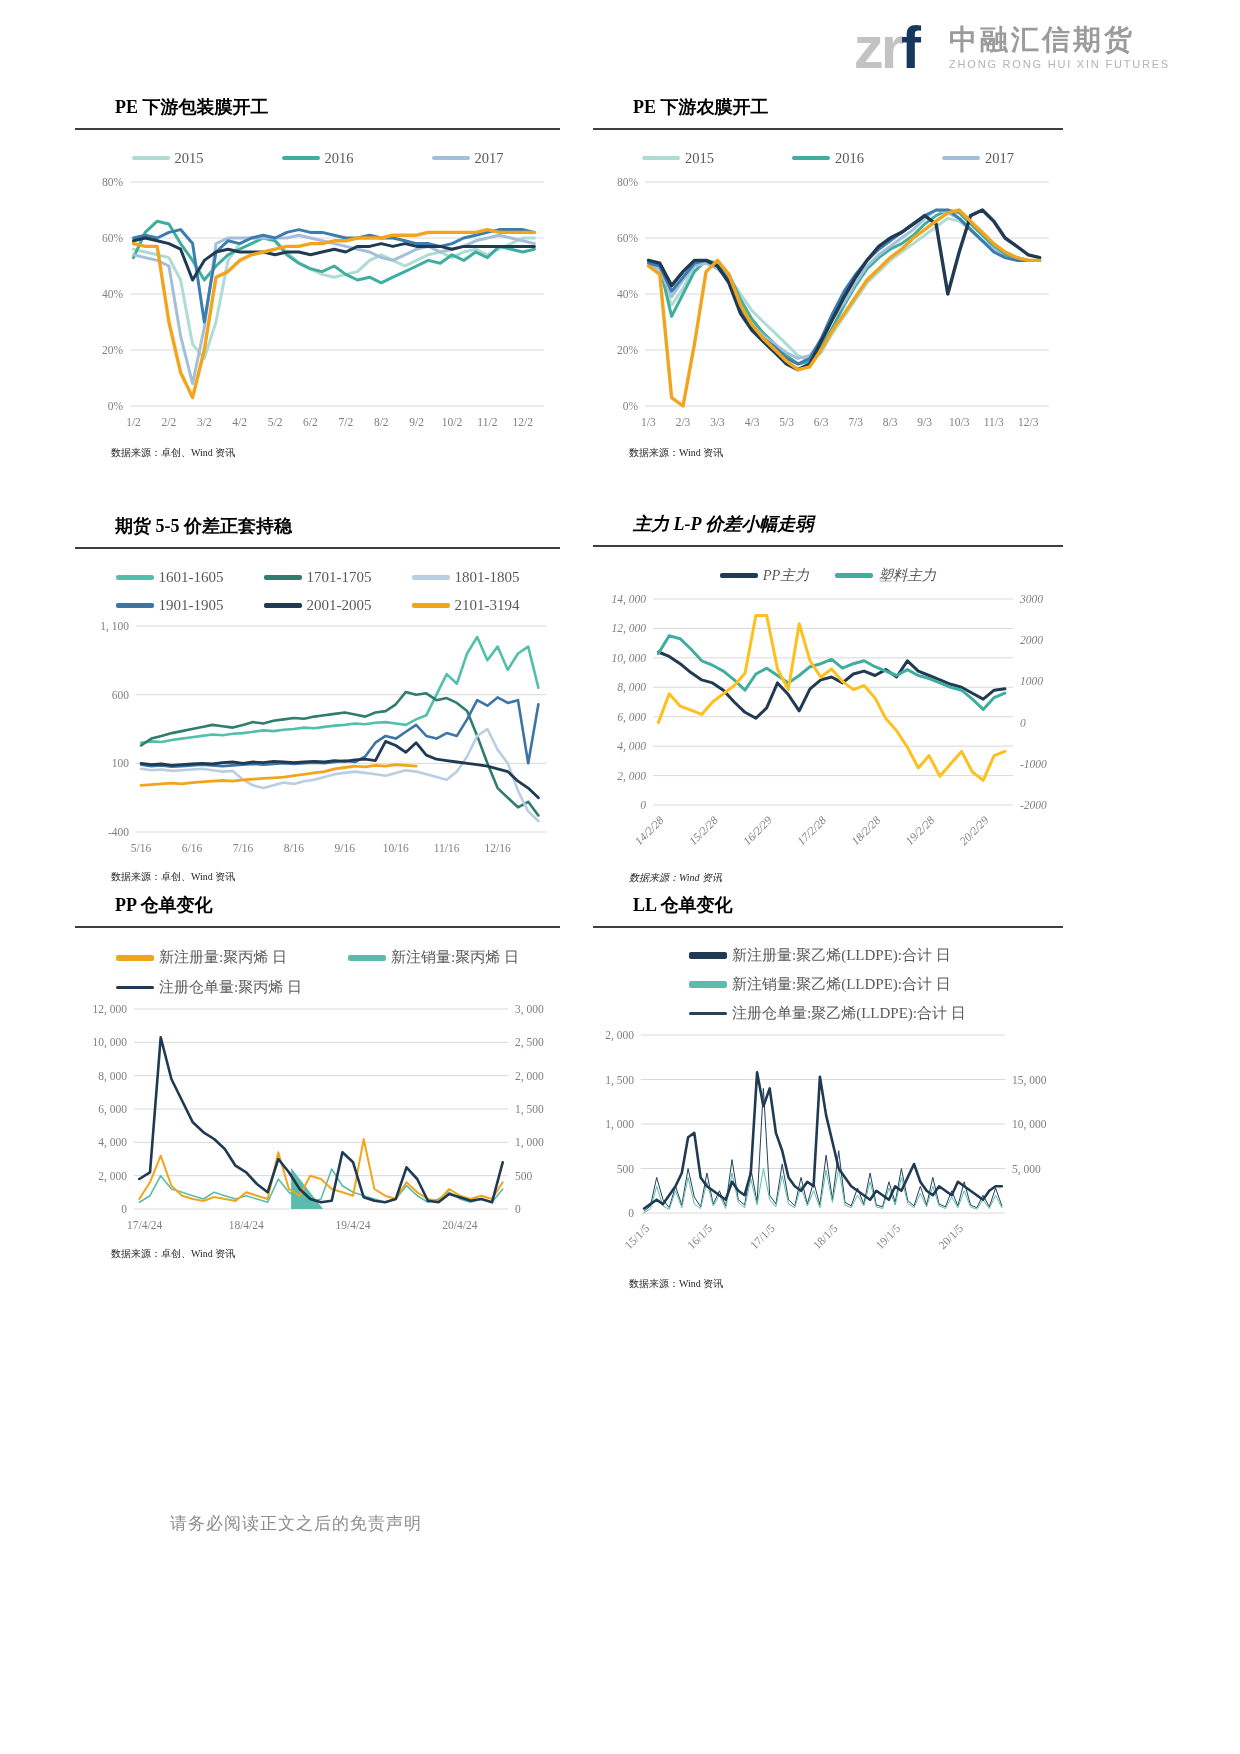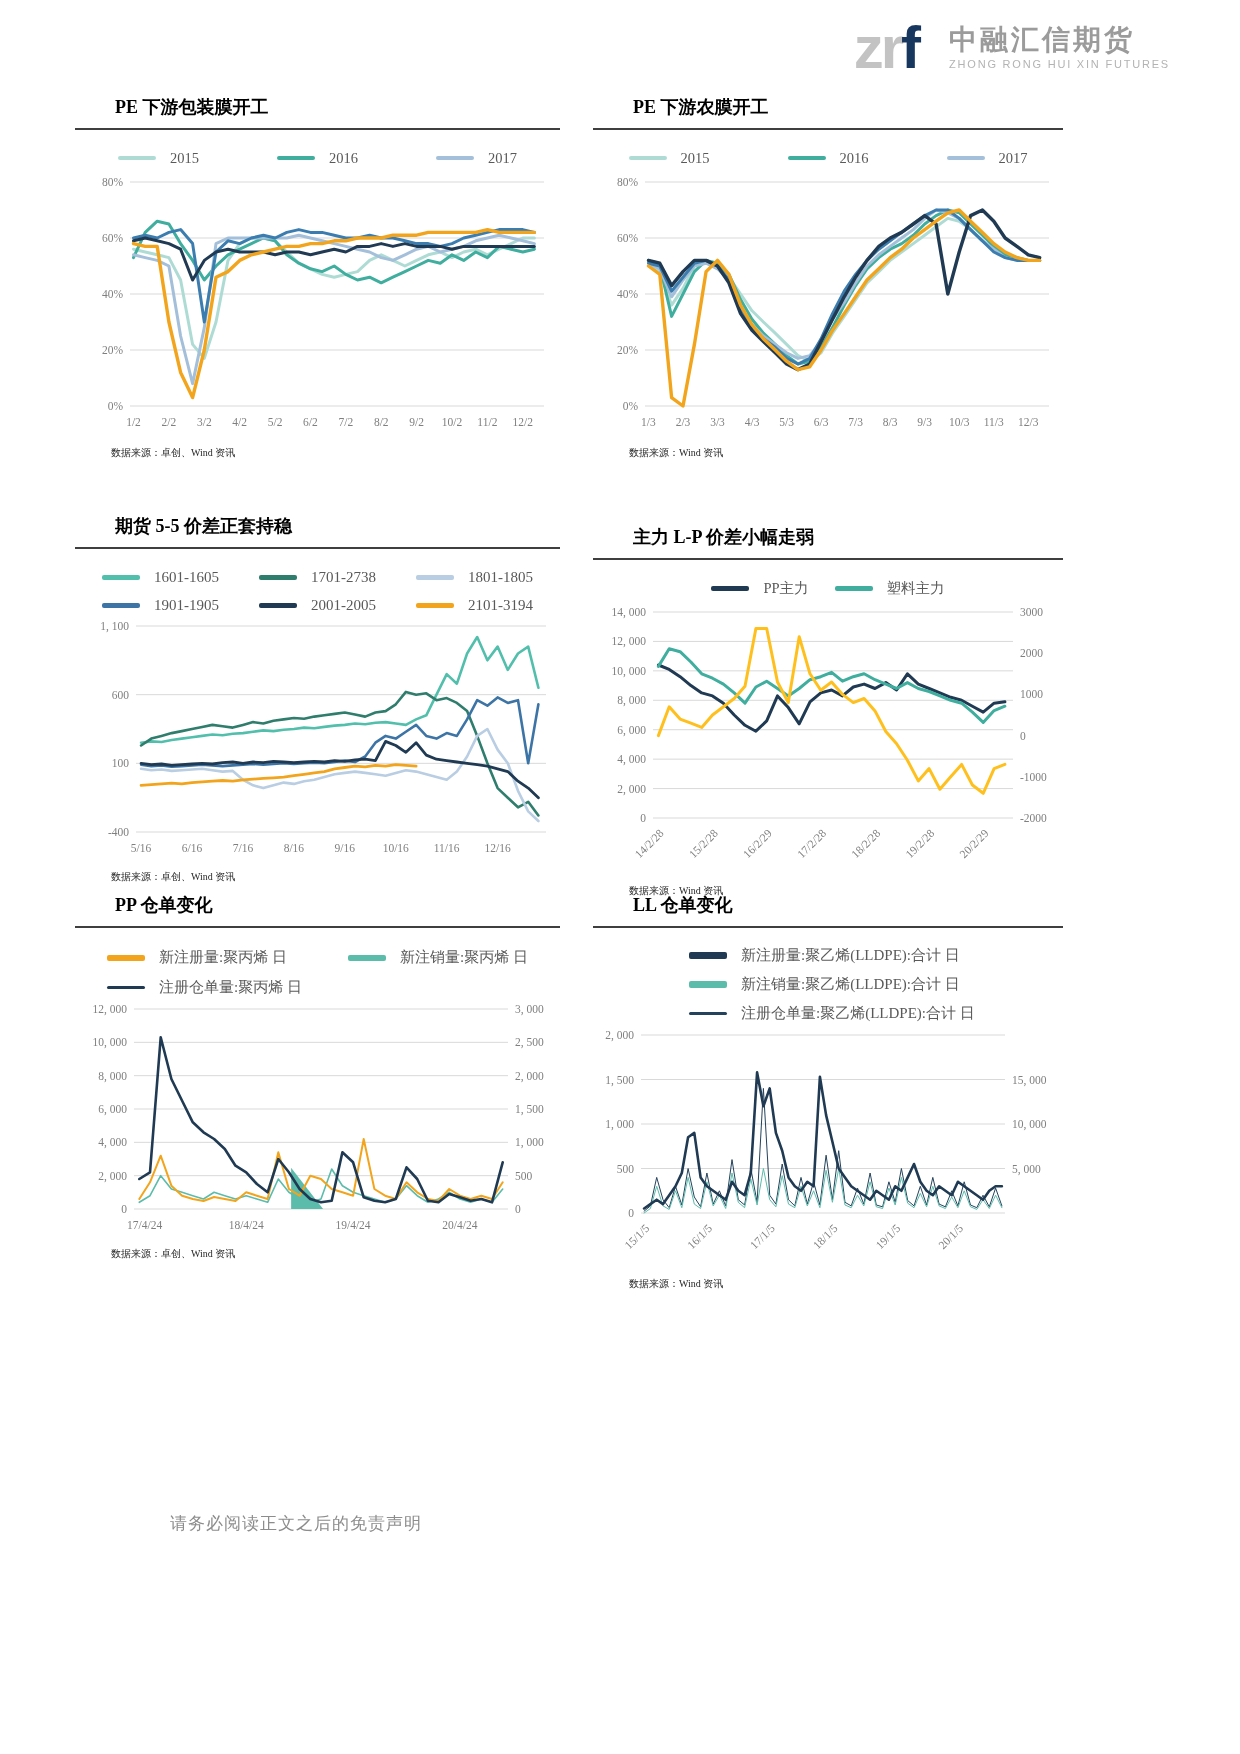--- a/index.html
+++ b/index.html
@@ -13,21 +13,21 @@
 .logo-text .cn{font-family:"Liberation Sans","DejaVu Sans",sans-serif;color:#9b9b9b;font-size:28px;font-weight:bold;letter-spacing:3px;line-height:1.05;}
 .logo-text .en{font-family:"Liberation Sans","DejaVu Sans",sans-serif;color:#b3b3b3;font-size:11px;letter-spacing:1.8px;margin-top:3px;}
 .col{position:absolute;}
 .chart-head{border-bottom:2px solid #3f3f3f;padding:0 0 9px 40px;}
 .chart-title{font-size:18px;font-weight:bold;color:#000;}
 .legend{display:flex;justify-content:center;align-items:center;gap:78px;margin:16px 0 2px;flex-wrap:wrap;min-height:24px;}
 .legend.tight{gap:26px;}
 .legend-grid3{display:grid;grid-template-columns:auto auto auto;gap:3px 40px;justify-content:center;margin:12px 0 2px;}
 .legend-grid2{display:grid;grid-template-columns:auto auto;gap:3px 46px;justify-content:center;margin:12px 0 2px;}
 .legend-col{display:flex;flex-direction:column;align-items:flex-start;gap:2px;margin:10px 0 2px 96px;}
-.li{display:inline-flex;align-items:center;gap:14px;color:#595959;font-size:14.5px;white-space:nowrap;}
+.li{display:inline-flex;align-items:center;gap:5px;color:#595959;font-size:14.5px;white-space:nowrap;}
 .legend-col .li,.legend-grid2 .li,.legend-grid3 .li{font-size:15px;margin-top:8px;}
 .sw{display:inline-block;width:38px;border-radius:2px;flex:0 0 38px;}
 .source{font-size:10px;color:#262626;padding-left:36px;margin-top:6px;}
 .footer{position:absolute;left:170px;top:1512px;color:#8c8c8c;font-size:17px;letter-spacing:1px;}
 svg{display:block;margin:0 auto;}
 svg text.ax{font-size:11.5px;fill:#7f7f7f;font-family:"Liberation Serif","DejaVu Serif",serif;}
 </style>
 </head>
 <body>
 
@@ -141,21 +141,21 @@
 
   <div class="col" style="left:75px;top:514px;width:485px;">
     <div class="chart-head"><span class="chart-title">期货 5-5 价差正套持稳</span></div>
     <div class="legend-grid3">
         <span class="li">
           <span class="sw" style="background: rgb(82, 191, 172); height: 5px;"></span>
           <span>1601-1605</span>
         </span>
         <span class="li">
           <span class="sw" style="background: rgb(47, 125, 109); height: 5px;"></span>
-          <span>1701-2738</span>
+          <span>1701-1705</span>
         </span>
         <span class="li">
           <span class="sw" style="background: rgb(185, 205, 227); height: 5px;"></span>
           <span>1801-1805</span>
         </span>
         <span class="li">
           <span class="sw" style="background: rgb(60, 116, 166); height: 5px;"></span>
           <span>1901-1905</span>
         </span>
         <span class="li">
@@ -187,21 +187,21 @@
         <path d="M63.1,126.7 L73.3,125.4 L83.5,126.0 L93.7,124.0 L103.8,122.6 L114.0,121.2 L124.2,119.9 L134.4,118.5 L144.6,119.2 L154.8,117.8 L165.0,117.1 L175.1,115.7 L185.3,114.4 L195.5,115.1 L205.7,113.7 L215.9,113.0 L226.1,111.6 L236.3,112.3 L246.4,110.9 L256.6,109.6 L266.8,108.9 L277.0,107.5 L287.2,108.2 L297.4,106.8 L307.6,106.1 L317.8,107.5 L327.9,108.9 L338.1,103.4 L348.3,99.3 L358.5,78.7 L368.7,58.1 L378.9,67.7 L389.1,37.5 L399.2,21.0 L409.4,44.3 L419.6,30.6 L429.8,53.9 L440.0,37.5 L450.2,30.6 L460.4,71.8 " fill="none" stroke="#52BFAC" stroke-width="2.6" stroke-linejoin="round" stroke-linecap="round"></path>
         <path d="M63.1,129.5 L73.3,122.6 L83.5,119.9 L93.7,117.1 L103.8,115.1 L114.0,113.0 L124.2,110.9 L134.4,108.9 L144.6,110.3 L154.8,111.6 L165.0,108.9 L175.1,106.1 L185.3,107.5 L195.5,104.8 L205.7,103.4 L215.9,102.0 L226.1,102.7 L236.3,100.6 L246.4,99.3 L256.6,97.9 L266.8,96.5 L277.0,98.6 L287.2,100.6 L297.4,96.5 L307.6,95.1 L317.8,88.3 L327.9,75.9 L338.1,78.7 L348.3,77.3 L358.5,84.2 L368.7,82.1 L378.9,86.9 L389.1,95.1 L399.2,119.9 L409.4,147.3 L419.6,172.1 L429.8,181.7 L440.0,191.3 L450.2,185.8 L460.4,199.5 " fill="none" stroke="#2F7D6D" stroke-width="2.6" stroke-linejoin="round" stroke-linecap="round"></path>
         <path d="M63.1,152.8 L73.3,154.2 L83.5,153.5 L93.7,154.9 L103.8,154.2 L114.0,153.5 L124.2,152.8 L134.4,154.2 L144.6,155.6 L154.8,154.9 L165.0,163.8 L175.1,169.3 L185.3,172.1 L195.5,169.3 L205.7,166.6 L215.9,167.9 L226.1,165.2 L236.3,163.8 L246.4,161.1 L256.6,158.3 L266.8,156.9 L277.0,155.6 L287.2,156.9 L297.4,158.3 L307.6,159.7 L317.8,156.9 L327.9,154.2 L338.1,155.6 L348.3,158.3 L358.5,161.1 L368.7,163.8 L378.9,155.6 L389.1,140.5 L399.2,119.9 L409.4,113.0 L419.6,133.6 L429.8,147.3 L440.0,174.8 L450.2,195.4 L460.4,205.0 " fill="none" stroke="#B9CDE3" stroke-width="2.6" stroke-linejoin="round" stroke-linecap="round"></path>
         <path d="M63.1,148.7 L73.3,150.1 L83.5,149.4 L93.7,150.8 L103.8,150.1 L114.0,149.4 L124.2,148.7 L134.4,149.4 L144.6,150.1 L154.8,149.4 L165.0,148.7 L175.1,148.0 L185.3,148.7 L195.5,148.0 L205.7,147.3 L215.9,148.0 L226.1,147.3 L236.3,146.6 L246.4,147.3 L256.6,146.0 L266.8,144.6 L277.0,146.0 L287.2,140.5 L297.4,126.7 L307.6,119.9 L317.8,122.6 L327.9,115.7 L338.1,108.9 L348.3,119.9 L358.5,122.6 L368.7,117.1 L378.9,119.9 L389.1,103.4 L399.2,84.2 L409.4,89.7 L419.6,81.4 L429.8,86.9 L440.0,84.2 L450.2,147.3 L460.4,88.3 " fill="none" stroke="#3C74A6" stroke-width="2.6" stroke-linejoin="round" stroke-linecap="round"></path>
         <path d="M63.1,147.3 L73.3,148.7 L83.5,148.0 L93.7,149.4 L103.8,148.7 L114.0,148.0 L124.2,147.3 L134.4,148.0 L144.6,146.6 L154.8,146.0 L165.0,147.3 L175.1,146.0 L185.3,146.6 L195.5,145.3 L205.7,146.0 L215.9,146.6 L226.1,146.0 L236.3,145.3 L246.4,146.0 L256.6,144.6 L266.8,145.3 L277.0,143.9 L287.2,143.2 L297.4,144.6 L307.6,125.4 L317.8,129.5 L327.9,136.3 L338.1,126.7 L348.3,139.1 L358.5,143.2 L368.7,144.6 L378.9,146.0 L389.1,147.3 L399.2,148.7 L409.4,150.1 L419.6,152.8 L429.8,155.6 L440.0,165.2 L450.2,172.1 L460.4,181.7 " fill="none" stroke="#1F3A52" stroke-width="2.8" stroke-linejoin="round" stroke-linecap="round"></path>
         <path d="M63.1,169.3 L73.3,168.6 L83.5,167.9 L93.7,167.2 L103.8,167.9 L114.0,166.6 L124.2,165.9 L134.4,165.2 L144.6,164.5 L154.8,165.2 L165.0,163.8 L175.1,163.1 L185.3,162.4 L195.5,161.8 L205.7,161.1 L215.9,159.7 L226.1,158.3 L236.3,156.9 L246.4,155.6 L256.6,152.8 L266.8,151.5 L277.0,150.1 L287.2,150.8 L297.4,149.4 L307.6,150.1 L317.8,148.7 L327.9,149.4 L338.1,150.1 " fill="none" stroke="#F2A51C" stroke-width="2.8" stroke-linejoin="round" stroke-linecap="round"></path>
       </svg>
     <div class="source">数据来源：卓创、Wind 资讯</div>
   </div>
 
-  <div class="col" style="left:593px;top:525px;width:470px;">
+  <div class="col" style="left:593px;top:512px;width:470px;font-style:italic;">
     <div class="chart-head"><span class="chart-title">主力 L-P 价差小幅走弱</span></div>
     <div class="legend tight">
         <span class="li">
           <span class="sw" style="background: rgb(31, 58, 82); height: 5px;"></span>
           <span>PP主力</span>
         </span>
         <span class="li">
           <span class="sw" style="background: rgb(63, 174, 158); height: 5px;"></span>
           <span>塑料主力</span>
         </span>

